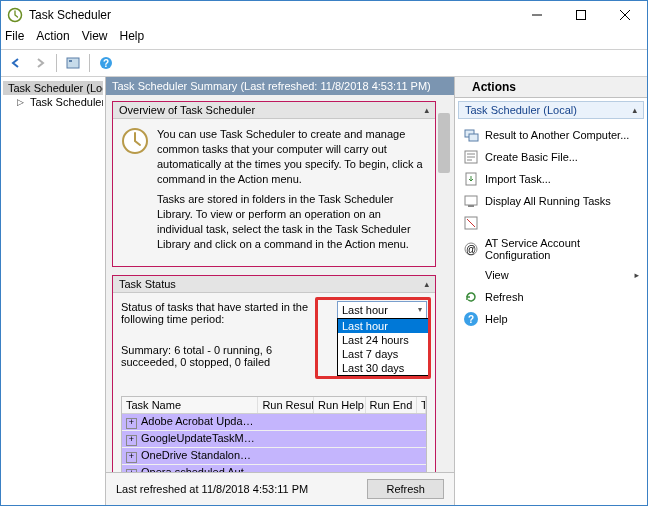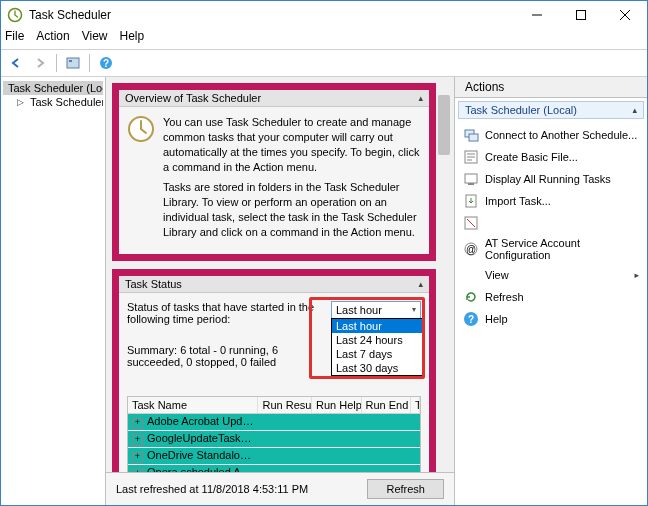--- a/index.html
+++ b/index.html
@@ -16,45 +16,45 @@
 .tbtn{width:20px;height:20px;border:1px solid transparent;display:flex;align-items:center;justify-content:center;border-radius:2px}
 .tsep{width:1px;height:18px;background:#c0c0c0;margin:0 3px}
 .body{flex:1;display:flex;min-height:0}
 .tree{width:100px;border-right:1px solid #c0c0c0;background:#fff;padding:4px 2px}
 .tree-item{display:flex;align-items:center;gap:3px;padding:1px 2px;font-size:11px;white-space:nowrap;overflow:hidden}
 .tree-item.sel{background:#d0d0d0}
 .tree-sub{padding-left:12px}
 .main{flex:1;display:flex;flex-direction:column;background:#f0f0f0;min-width:0}
 .summary-hdr{background:#7b95b1;color:#fff;padding:3px 6px;font-size:11px;display:flex;justify-content:space-between;align-items:center}
 .scroll{flex:1;overflow:hidden;padding:6px 18px 6px 6px;position:relative}
-.section{border:7px solid #be185d;background:#f5f5f5;margin-bottom:8px}
+.section{border:1px solid #be185d;background:#f5f5f5;margin-bottom:8px}
 .sec-hdr{background:#e4e4e4;border-bottom:1px solid #c8c8c8;padding:2px 6px;font-size:11px;display:flex;justify-content:space-between;align-items:center}
 .sec-body{padding:8px;font-size:11px;position:relative}
 .intro{display:flex;gap:8px}
 .clock{width:28px;height:28px;flex:0 0 28px}
 .intro p{margin:0 0 6px 0;line-height:1.35}
 .status-row{display:flex;justify-content:space-between;align-items:flex-start;gap:8px}
 .combo-wrap{position:relative}
 .combo{width:90px;height:18px;border:1px solid #7a9fcd;background:#fff;display:flex;align-items:center;padding:0 4px;font-size:11px;box-sizing:border-box}
 .combo .arrow{margin-left:auto;font-size:8px;color:#555}
 .dropdown{position:absolute;top:17px;left:0;width:90px;border:1px solid #000;background:#fff;z-index:10}
 .dropdown div{padding:1px 4px;font-size:11px}
 .dropdown div.hl{background:#0078d7;color:#fff}
 .highlight-box{position:absolute;border:3px solid #e03030;border-radius:2px;z-index:20;pointer-events:none}
-.grid{border:1px solid #c0c0c0;background:#14b8a6;margin-top:8px}
+.grid{border:1px solid #c0c0c0;background:#c4b5fd;margin-top:8px}
 .grid-hdr{display:flex;background:#f7f7f7;border-bottom:1px solid #d0d0d0}
 .gh{padding:2px 4px;border-right:1px solid #e0e0e0;font-size:11px;overflow:hidden;white-space:nowrap}
 .grid-body{max-height:72px;overflow:hidden}
 .gr{display:flex;border-bottom:1px solid #f0f0f0}
 .gc{padding:1px 4px;font-size:11px;overflow:hidden;white-space:nowrap;text-overflow:ellipsis}
 .expander{display:inline-block;width:9px;height:9px;border:1px solid #888;line-height:7px;text-align:center;margin-right:4px;font-size:9px}
 .footer{border-top:1px solid #c0c0c0;padding:6px 10px;display:flex;justify-content:space-between;align-items:center;background:#f5f5f5}
 .btn{border:1px solid #adadad;background:#e1e1e1;padding:3px 18px;font-size:11px}
 .actions{width:192px;border-left:1px solid #c0c0c0;background:#fff;display:flex;flex-direction:column}
-.actions-hdr{background:#f0f0f0;border-bottom:1px solid #c0c0c0;padding:3px 10px;font-size:12px;font-weight:normal}
+.actions-hdr{background:#f0f0f0;border-bottom:1px solid #c0c0c0;padding:3px 17px;font-size:12px;font-weight:bold}
 .actions-sub{background:#eaf2fb;border:1px solid #b8cde2;margin:3px;padding:2px 6px;font-size:11px;color:#15428b;display:flex;justify-content:space-between;align-items:center}
 .actions-list{padding:2px 4px}
 .act{display:flex;align-items:center;gap:6px;padding:3px 4px;font-size:11px}
 .act .ico{width:16px;height:16px;flex:0 0 16px;display:flex;align-items:center;justify-content:center}
 .sb{position:absolute;right:3px;top:0;bottom:0;width:14px;background:#f0f0f0}
 .sb-thumb{position:absolute;left:1px;right:1px;top:18px;height:60px;background:#c2c2c2;border-radius:2px}
 .chev{font-size:9px;color:#444}
 svg{display:block}
 </style>
 </head>
@@ -136,20 +136,23 @@
           <span class="chev">▷</span>
           <svg width="12" height="12">
               <rect x="1" y="3" width="10" height="7" fill="#f6d88a" stroke="#c9a13c"></rect>
             </svg>
           <span>Task Scheduler Library</span>
         </div>
       </div>
     </div>
 
     <div class="main">
+      <div class="summary-hdr">
+        <span>Task Scheduler Summary (Last refreshed: 11/8/2018 4:53:11 PM)</span>
+      </div>
       <div class="scroll">
         <div class="sb">
             <div class="sb-thumb"></div>
           </div>
 
         <div class="section">
           <div class="sec-hdr">
             <span>Overview of Task Scheduler</span>
             <span class="chev">▴</span>
           </div>
@@ -256,48 +259,48 @@
         <span class="chev">▴</span>
       </div>
       <div class="actions-list" id="actions-list">
           <div class="act">
             <span class="ico">
               <svg width="16" height="16">
                 <rect x="2" y="3" width="9" height="7" fill="#e0ecf7" stroke="#5a7ea8"></rect>
                 <rect x="6" y="7" width="9" height="7" fill="#e0ecf7" stroke="#5a7ea8"></rect>
               </svg>
             </span>
-            <span>Connect to Another Schedule...</span>
+            <span>Result to Another Computer...</span>
           </div>
           <div class="act">
             <span class="ico">
               <svg width="16" height="16">
                 <rect x="2" y="2" width="12" height="12" fill="#fff" stroke="#888"></rect>
                 <path d="M4 5h8M4 8h8M4 11h5" stroke="#888"></path>
               </svg>
             </span>
             <span>Create Basic File...</span>
           </div>
           <div class="act">
             <span class="ico">
               <svg width="16" height="16">
+                <rect x="3" y="2" width="10" height="12" fill="#fff" stroke="#888"></rect>
+                <path d="M8 5v5M6 8l2 2 2-2" stroke="#3a8a3a" fill="none"></path>
+              </svg>
+            </span>
+            <span>Import Task...</span>
+          </div>
+          <div class="act">
+            <span class="ico">
+              <svg width="16" height="16">
                 <rect x="2" y="3" width="12" height="9" fill="#fff" stroke="#888"></rect>
                 <rect x="5" y="12" width="6" height="2" fill="#888"></rect>
               </svg>
             </span>
             <span>Display All Running Tasks</span>
-          </div>
-          <div class="act">
-            <span class="ico">
-              <svg width="16" height="16">
-                <rect x="3" y="2" width="10" height="12" fill="#fff" stroke="#888"></rect>
-                <path d="M8 5v5M6 8l2 2 2-2" stroke="#3a8a3a" fill="none"></path>
-              </svg>
-            </span>
-            <span>Import Task...</span>
           </div>
           <div class="act">
             <span class="ico">
               <svg width="16" height="16">
                 <rect x="2" y="2" width="12" height="12" fill="#fff" stroke="#888"></rect>
                 <path d="M4 4l8 8" stroke="#c33"></path>
               </svg>
             </span>
           </div>
           <div class="act">

